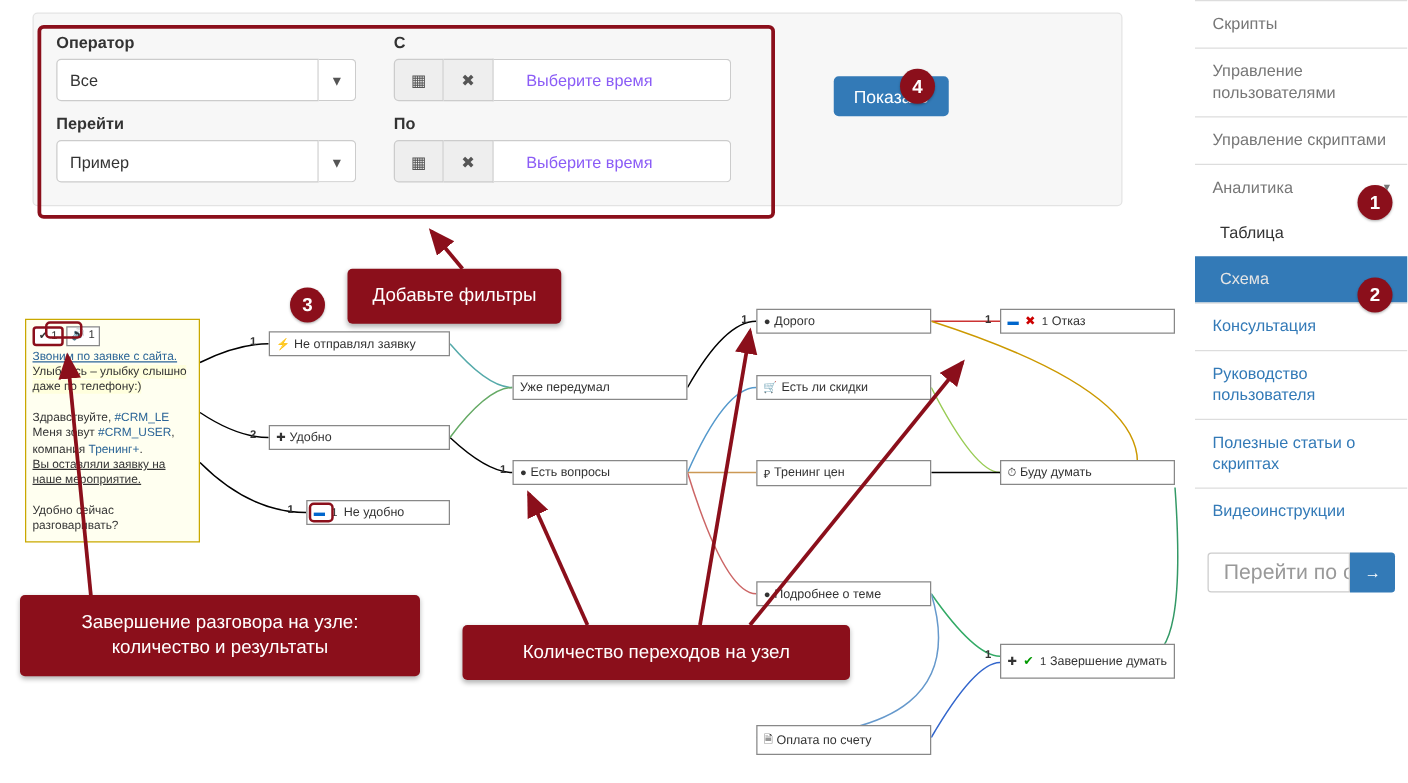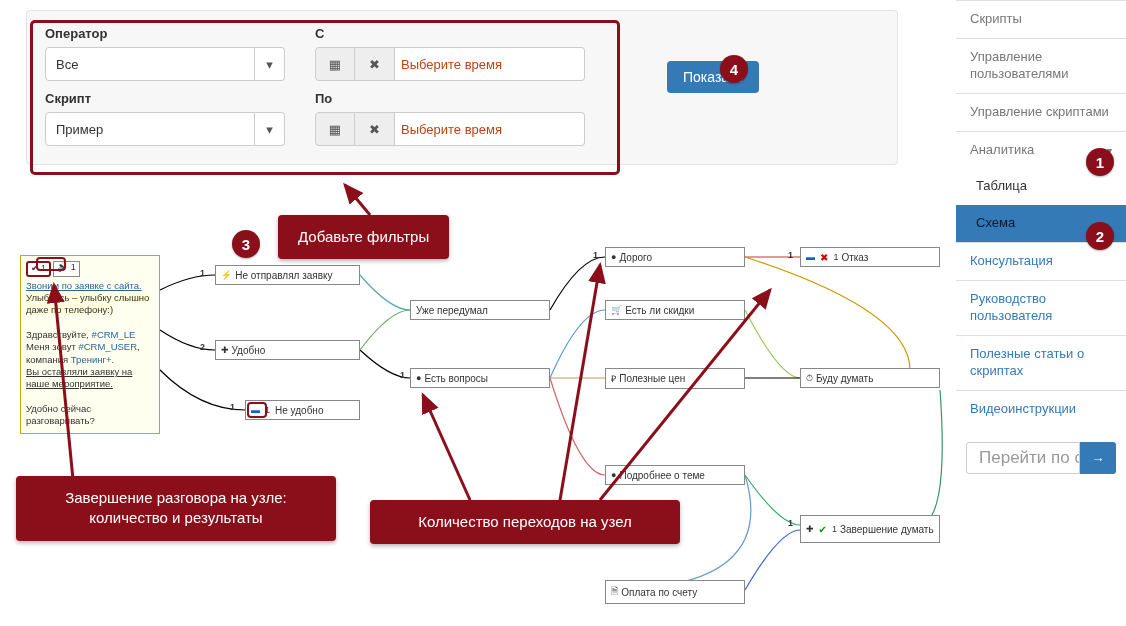--- a/index.html
+++ b/index.html
@@ -12,28 +12,28 @@
 .filter-col { display: flex; flex-direction: column; }
 .filter-label { font-weight: bold; margin-bottom: 6px; color: #333; }
 .select-wrap { display: flex; }
 .sel { height: 34px; border: 1px solid #ccc; background: #fff; padding: 0 10px; display: flex; align-items: center; font-size: 13px; }
 .sel.main { width: 210px; border-radius: 4px 0 0 4px; }
 .sel.caret { width: 30px; border-left: none; border-radius: 0 4px 4px 0; justify-content: center; cursor: pointer; color: #555; }
 .time-group { display: flex; }
 .time-btn { width: 40px; height: 34px; border: 1px solid #ccc; background: #eee; display: flex; align-items: center; justify-content: center; color: #555; cursor: pointer; }
 .time-btn.first { border-radius: 4px 0 0 4px; }
 .time-btn + .time-btn { border-left: none; }
-.time-input { height: 34px; width: 190px; border: 1px solid #ccc; border-left: none; padding: 0 6px; border-radius: 0 4px 4px 0; color: #c2410c; display: flex; align-items: center; background: #fff; }
+.time-input { height: 34px; width: 190px; border: 1px solid #ccc; border-left: none; padding: 0 26px; border-radius: 0 4px 4px 0; color: #8b5cf6; display: flex; align-items: center; background: #fff; }
 .btn-show { position: absolute; left: 640px; top: 50px; background: #337ab7; color: #fff; border: none; border-radius: 4px; padding: 8px 16px; font-size: 14px; cursor: pointer; }
 
 .sidebar { position: absolute; right: 0; top: 0; width: 170px; }
 .side-item { padding: 10px 14px; border-top: 1px solid #ddd; color: #337ab7; cursor: pointer; font-size: 13px; line-height: 1.3; }
 .side-item.grey { color: #777; }
 .side-item.sub { padding-left: 20px; background: #fff; border-top: none; color: #333; }
-.side-item.active { background: #337ab7; color: #0f172a; }
+.side-item.active { background: #337ab7; color: #e5e5e5; }
 .side-item.muted { color: #999; }
 .side-item.dd { display: flex; justify-content: space-between; align-items: center; }
 .side-item.dd .caret-d { margin-left: 4px; font-size: 10px; }
 .goto-wrap { display: flex; margin: 14px 10px 0; }
 .goto-input { flex: 1; height: 32px; border: 1px solid #ccc; padding: 0 12px; font-size: 17px; color: #999; border-radius: 3px 0 0 3px; background: #fff; display: flex; align-items: center; min-width: 0; overflow: hidden; white-space: nowrap; }
 .goto-btn { width: 36px; height: 32px; background: #337ab7; color: #fff; display: flex; align-items: center; justify-content: center; border-radius: 0 3px 3px 0; cursor: pointer; }
 
 .badge { width: 28px; height: 28px; border-radius: 50%; background: #8b0f1b; color: #fff; font-weight: bold; display: flex; align-items: center; justify-content: center; position: absolute; z-index: 20; font-size: 15px; box-shadow: 0 1px 2px rgba(0,0,0,.3); }
 .badge-1 { right: 12px; top: 148px; }
 .badge-2 { right: 12px; top: 222px; }
@@ -77,21 +77,21 @@
         <div class="filter-label">С</div>
         <div class="time-group">
           <div class="time-btn first">▦</div>
           <div class="time-btn">✖</div>
           <div class="time-input">Выберите время</div>
         </div>
       </div>
     </div>
     <div class="filter-row" style="margin-bottom:0">
       <div class="filter-col" style="width:250px">
-        <div class="filter-label">Скрипт</div>
+        <div class="filter-label">Перейти</div>
         <div class="select-wrap">
           <div class="sel main">Пример</div>
           <div class="sel caret">▾</div>
         </div>
       </div>
       <div class="filter-col">
         <div class="filter-label">По</div>
         <div class="time-group">
           <div class="time-btn first">▦</div>
           <div class="time-btn">✖</div>
@@ -218,21 +218,21 @@
   <div class="dnode" style="left:595px;top:-3px;width:140px">
       <span class="ic">●</span>
       <span>Дорого</span>
     </div>
   <div class="dnode" style="left:595px;top:50px;width:140px">
       <span class="ic">🛒</span>
       <span>Есть ли скидки</span>
     </div>
   <div class="dnode" style="left:595px;top:118px;width:140px">
       <span class="ic">₽</span>
-      <span>Полезные цен</span>
+      <span>Тренинг цен</span>
     </div>
   <div class="dnode" style="left:595px;top:215px;width:140px">
       <span class="ic">●</span>
       <span>Подробнее о теме</span>
     </div>
   <div class="dnode" style="left:595px;top:330px;width:140px">
       <span class="ic">🗎</span>
       <span>Оплата по счету</span>
     </div>
 

